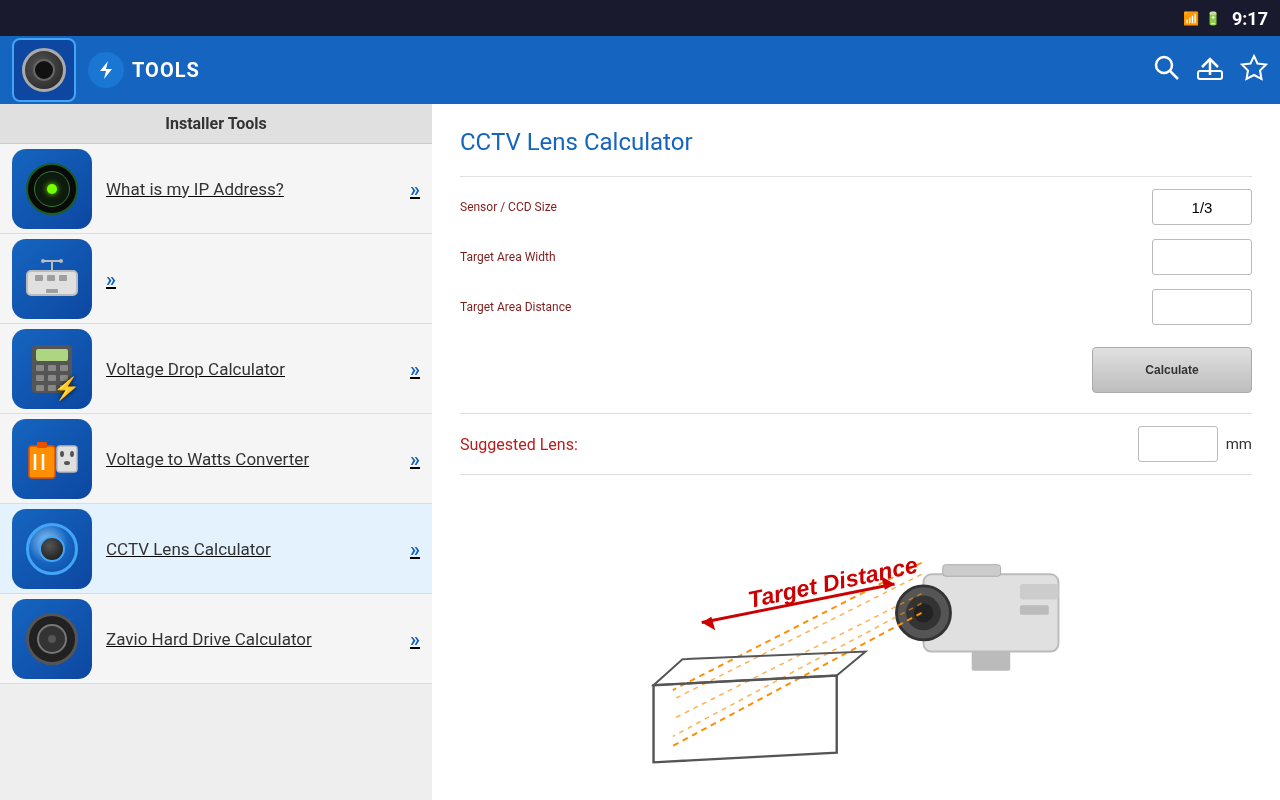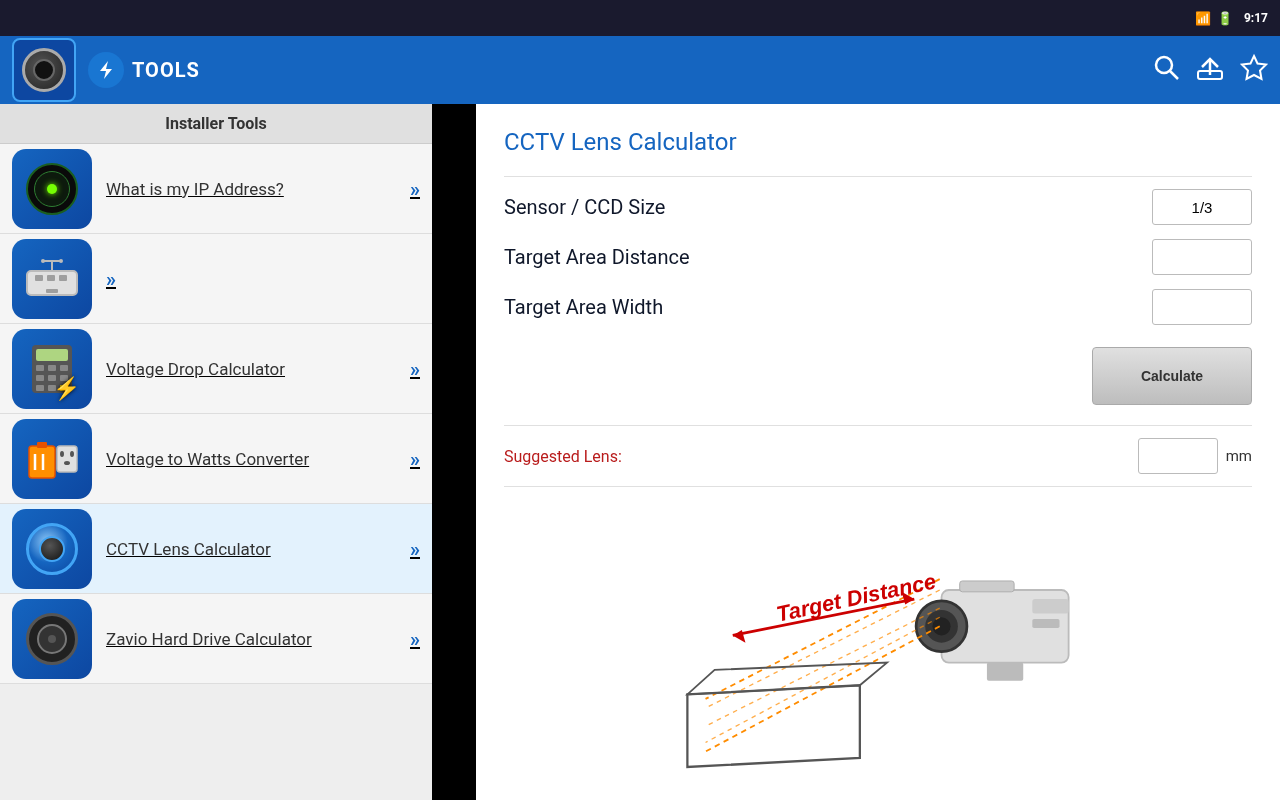--- a/index.html
+++ b/index.html
@@ -11,21 +11,21 @@
       height: 36px;
       background: #1a1a2e;
       display: flex;
       align-items: center;
       justify-content: flex-end;
       padding: 0 12px;
       gap: 8px;
     }
     .status-icons { display: flex; align-items: center; gap: 6px; }
     .status-icon { color: white; font-size: 13px; }
-    .status-time { color: white; font-size: 12px; font-weight: bold; margin-left: 4px; }
+    .status-time { color: white; font-size: 18px; font-weight: bold; margin-left: 4px; }
 
     
     #top-bar {
       width: 1280px;
       height: 68px;
       background: #1565c0;
       display: flex;
       align-items: center;
       padding: 0 12px;
     }
@@ -69,21 +69,20 @@
       flex: 1;
     }
     .top-bar-actions { display: flex; gap: 16px; align-items: center; }
     .top-bar-btn { color: white; font-size: 24px; cursor: pointer; background: none; border: none; }
 
     
     #main {
       display: flex;
       width: 1280px;
       height: 696px; 
-      gap: 44px;
     }
 
     
     #sidebar {
       width: 432px;
       background: #eeeeee;
       flex-shrink: 0;
       display: flex;
       flex-direction: column;
     }
@@ -156,44 +155,44 @@
       font-weight: 400;
       margin-bottom: 20px;
     }
     .divider { border: none; border-top: 1px solid #e0e0e0; margin: 12px 0; }
     .form-row {
       display: flex;
       align-items: center;
       margin-bottom: 14px;
     }
     .form-label {
-      font-size: 20px;
-      color: #0f172a;
+      font-size: 12px;
+      color: #7f1d1d;
       flex: 1;
     }
     .form-input {
       width: 100px;
       height: 36px;
       border: 1px solid #bbb;
       border-radius: 3px;
       padding: 0 8px;
       font-size: 15px;
       background: white;
       text-align: center;
       margin-left: 46px;
     }
     .calc-button {
       display: block;
       margin: 8px 0 8px auto;
       width: 160px;
-      height: 58px;
+      height: 46px;
       background: linear-gradient(to bottom, #e0e0e0, #bdbdbd);
       border: 1px solid #aaa;
       border-radius: 4px;
-      font-size: 14px;
+      font-size: 12px;
       font-weight: bold;
       color: #333;
       cursor: pointer;
     }
     .suggested-row {
       display: flex;
       align-items: center;
       margin-top: 8px;
     }
     .suggested-label {
@@ -379,26 +378,26 @@
     <div id="panel-content">
       <h2 id="panel-title">CCTV Lens Calculator</h2>
       <hr class="divider">
 
       <div class="form-row">
         <label class="form-label">Sensor / CCD Size</label>
         <input type="text" class="form-input" value="1/3" style="">
       </div>
 
       <div class="form-row">
+        <label class="form-label">Target Area Width</label>
+        <input type="text" class="form-input" style="">
+      </div>
+
+      <div class="form-row">
         <label class="form-label">Target Area Distance</label>
-        <input type="text" class="form-input" style="">
-      </div>
-
-      <div class="form-row">
-        <label class="form-label">Target Area Width</label>
         <input type="text" class="form-input" style="">
       </div>
 
       <div style="display:flex; justify-content:flex-end; margin: 12px 0 4px;">
         <button class="calc-button">Calculate</button>
       </div>
 
       <hr class="divider">
 
       <div class="suggested-row">

